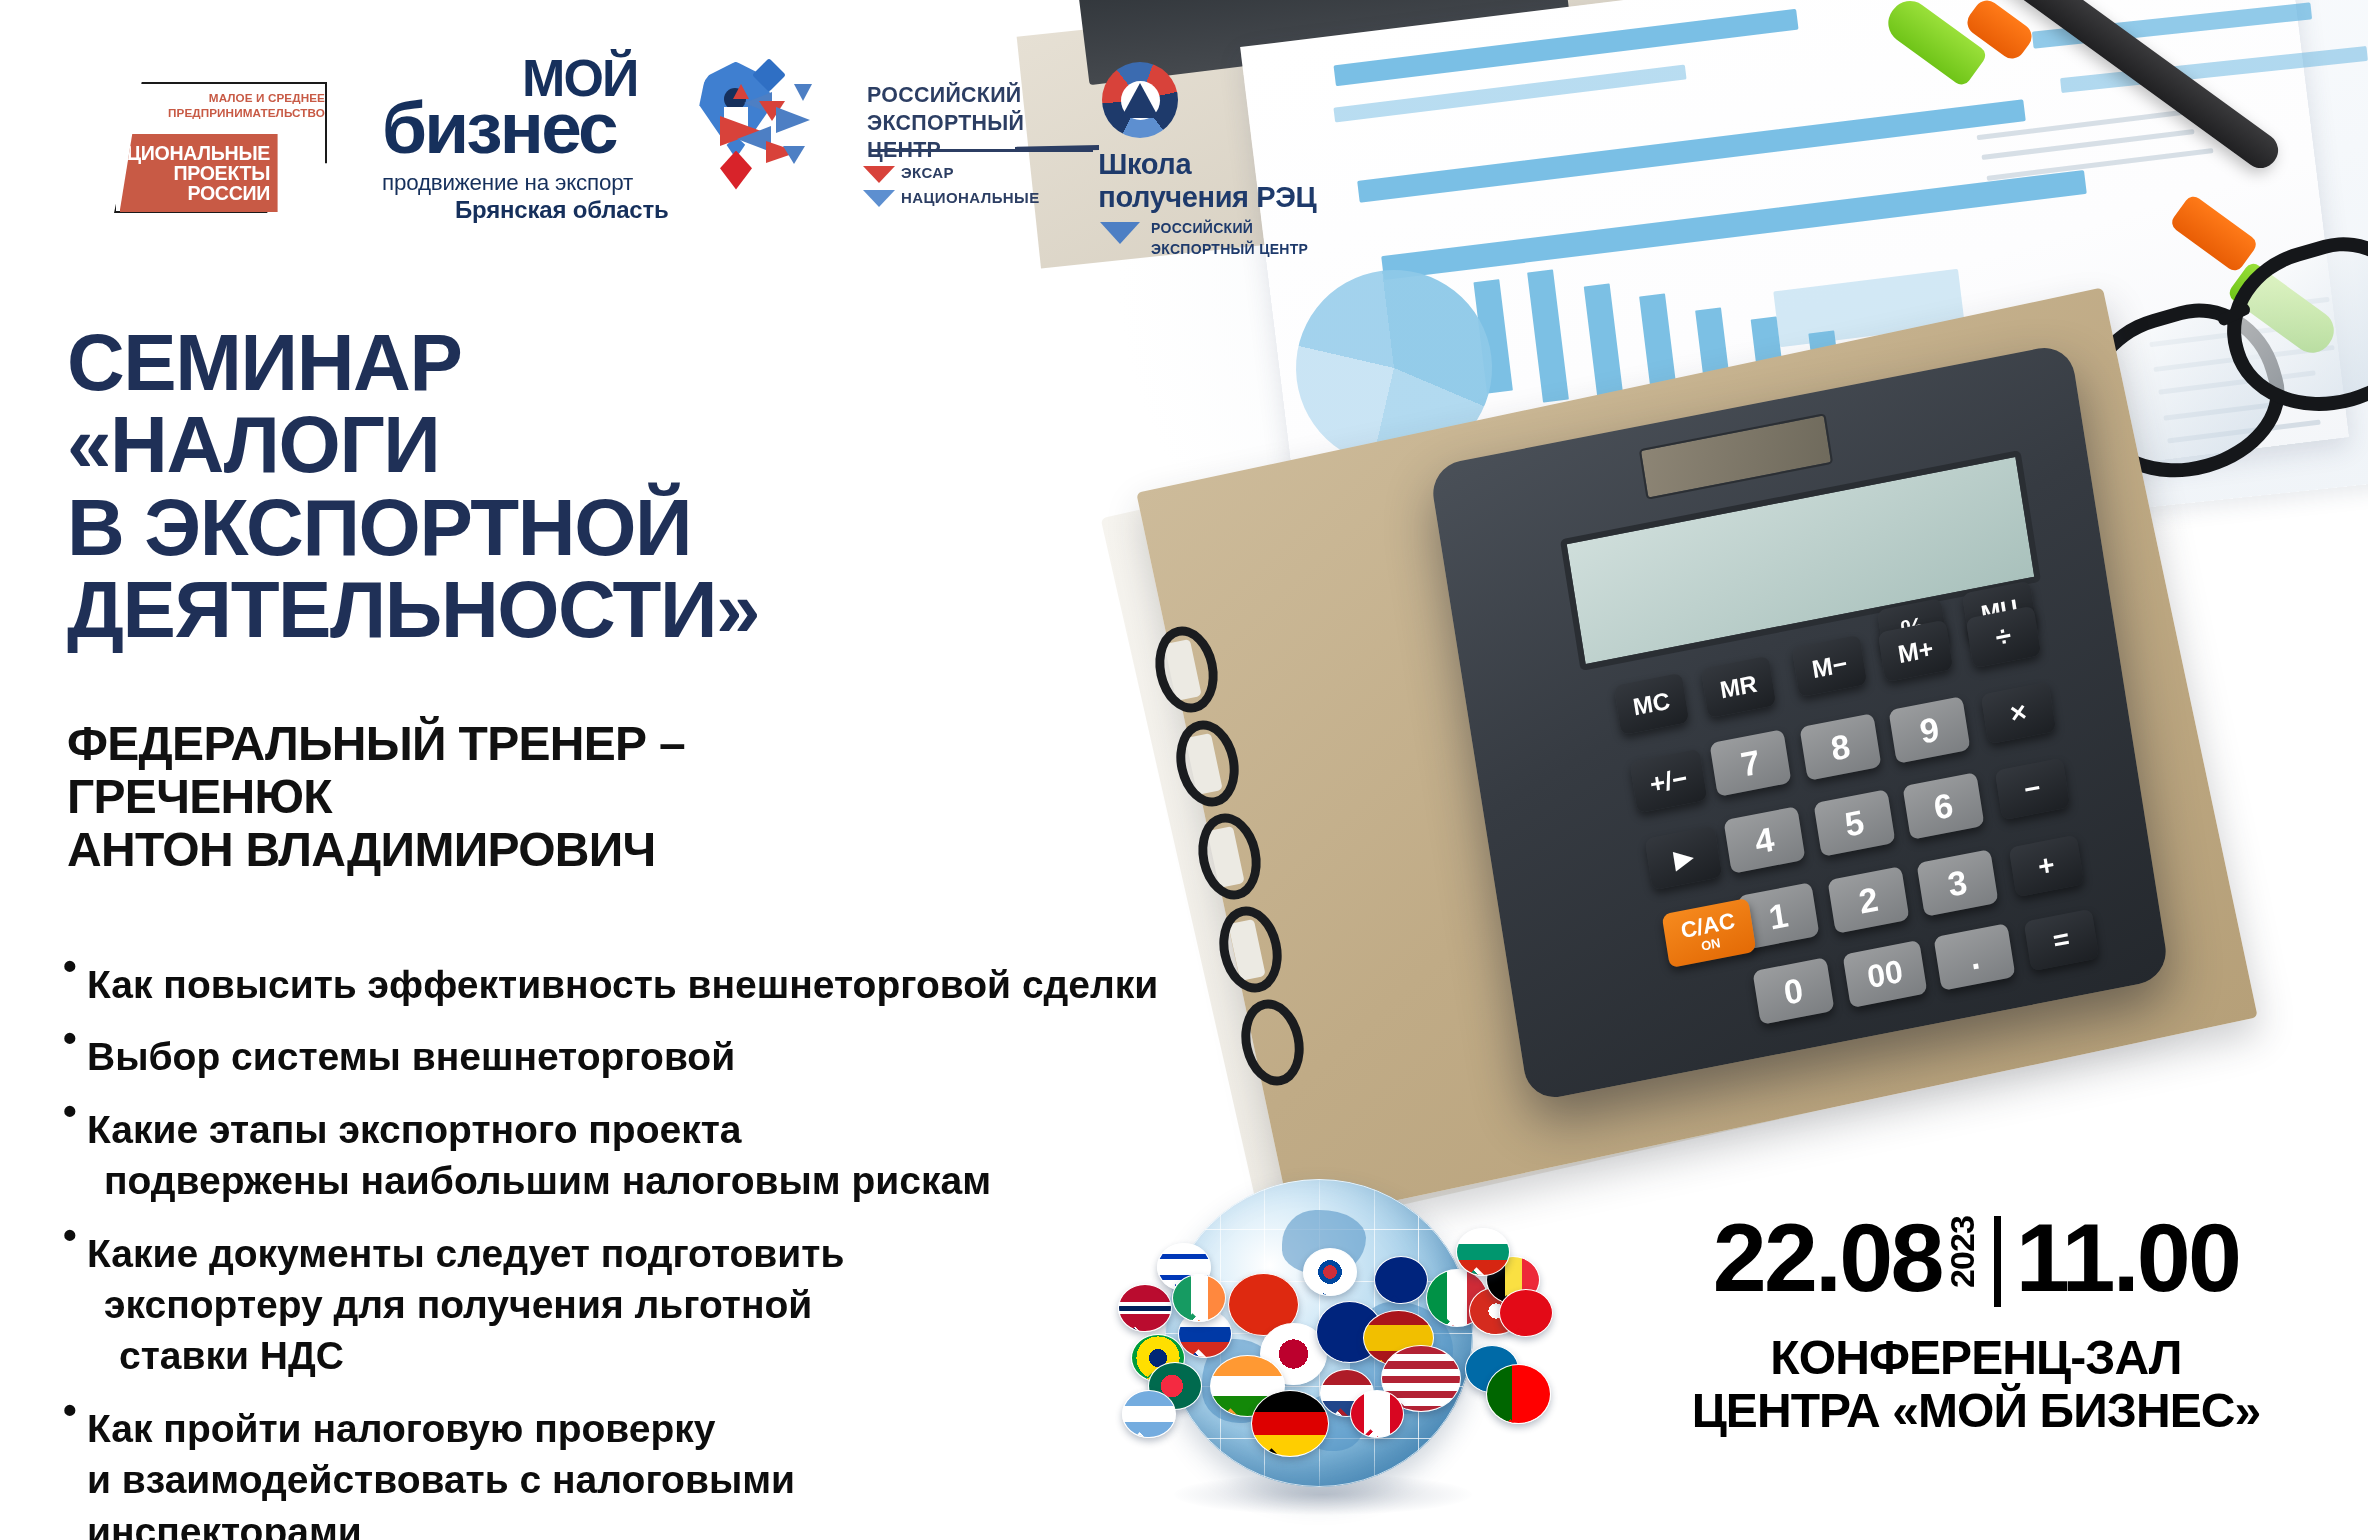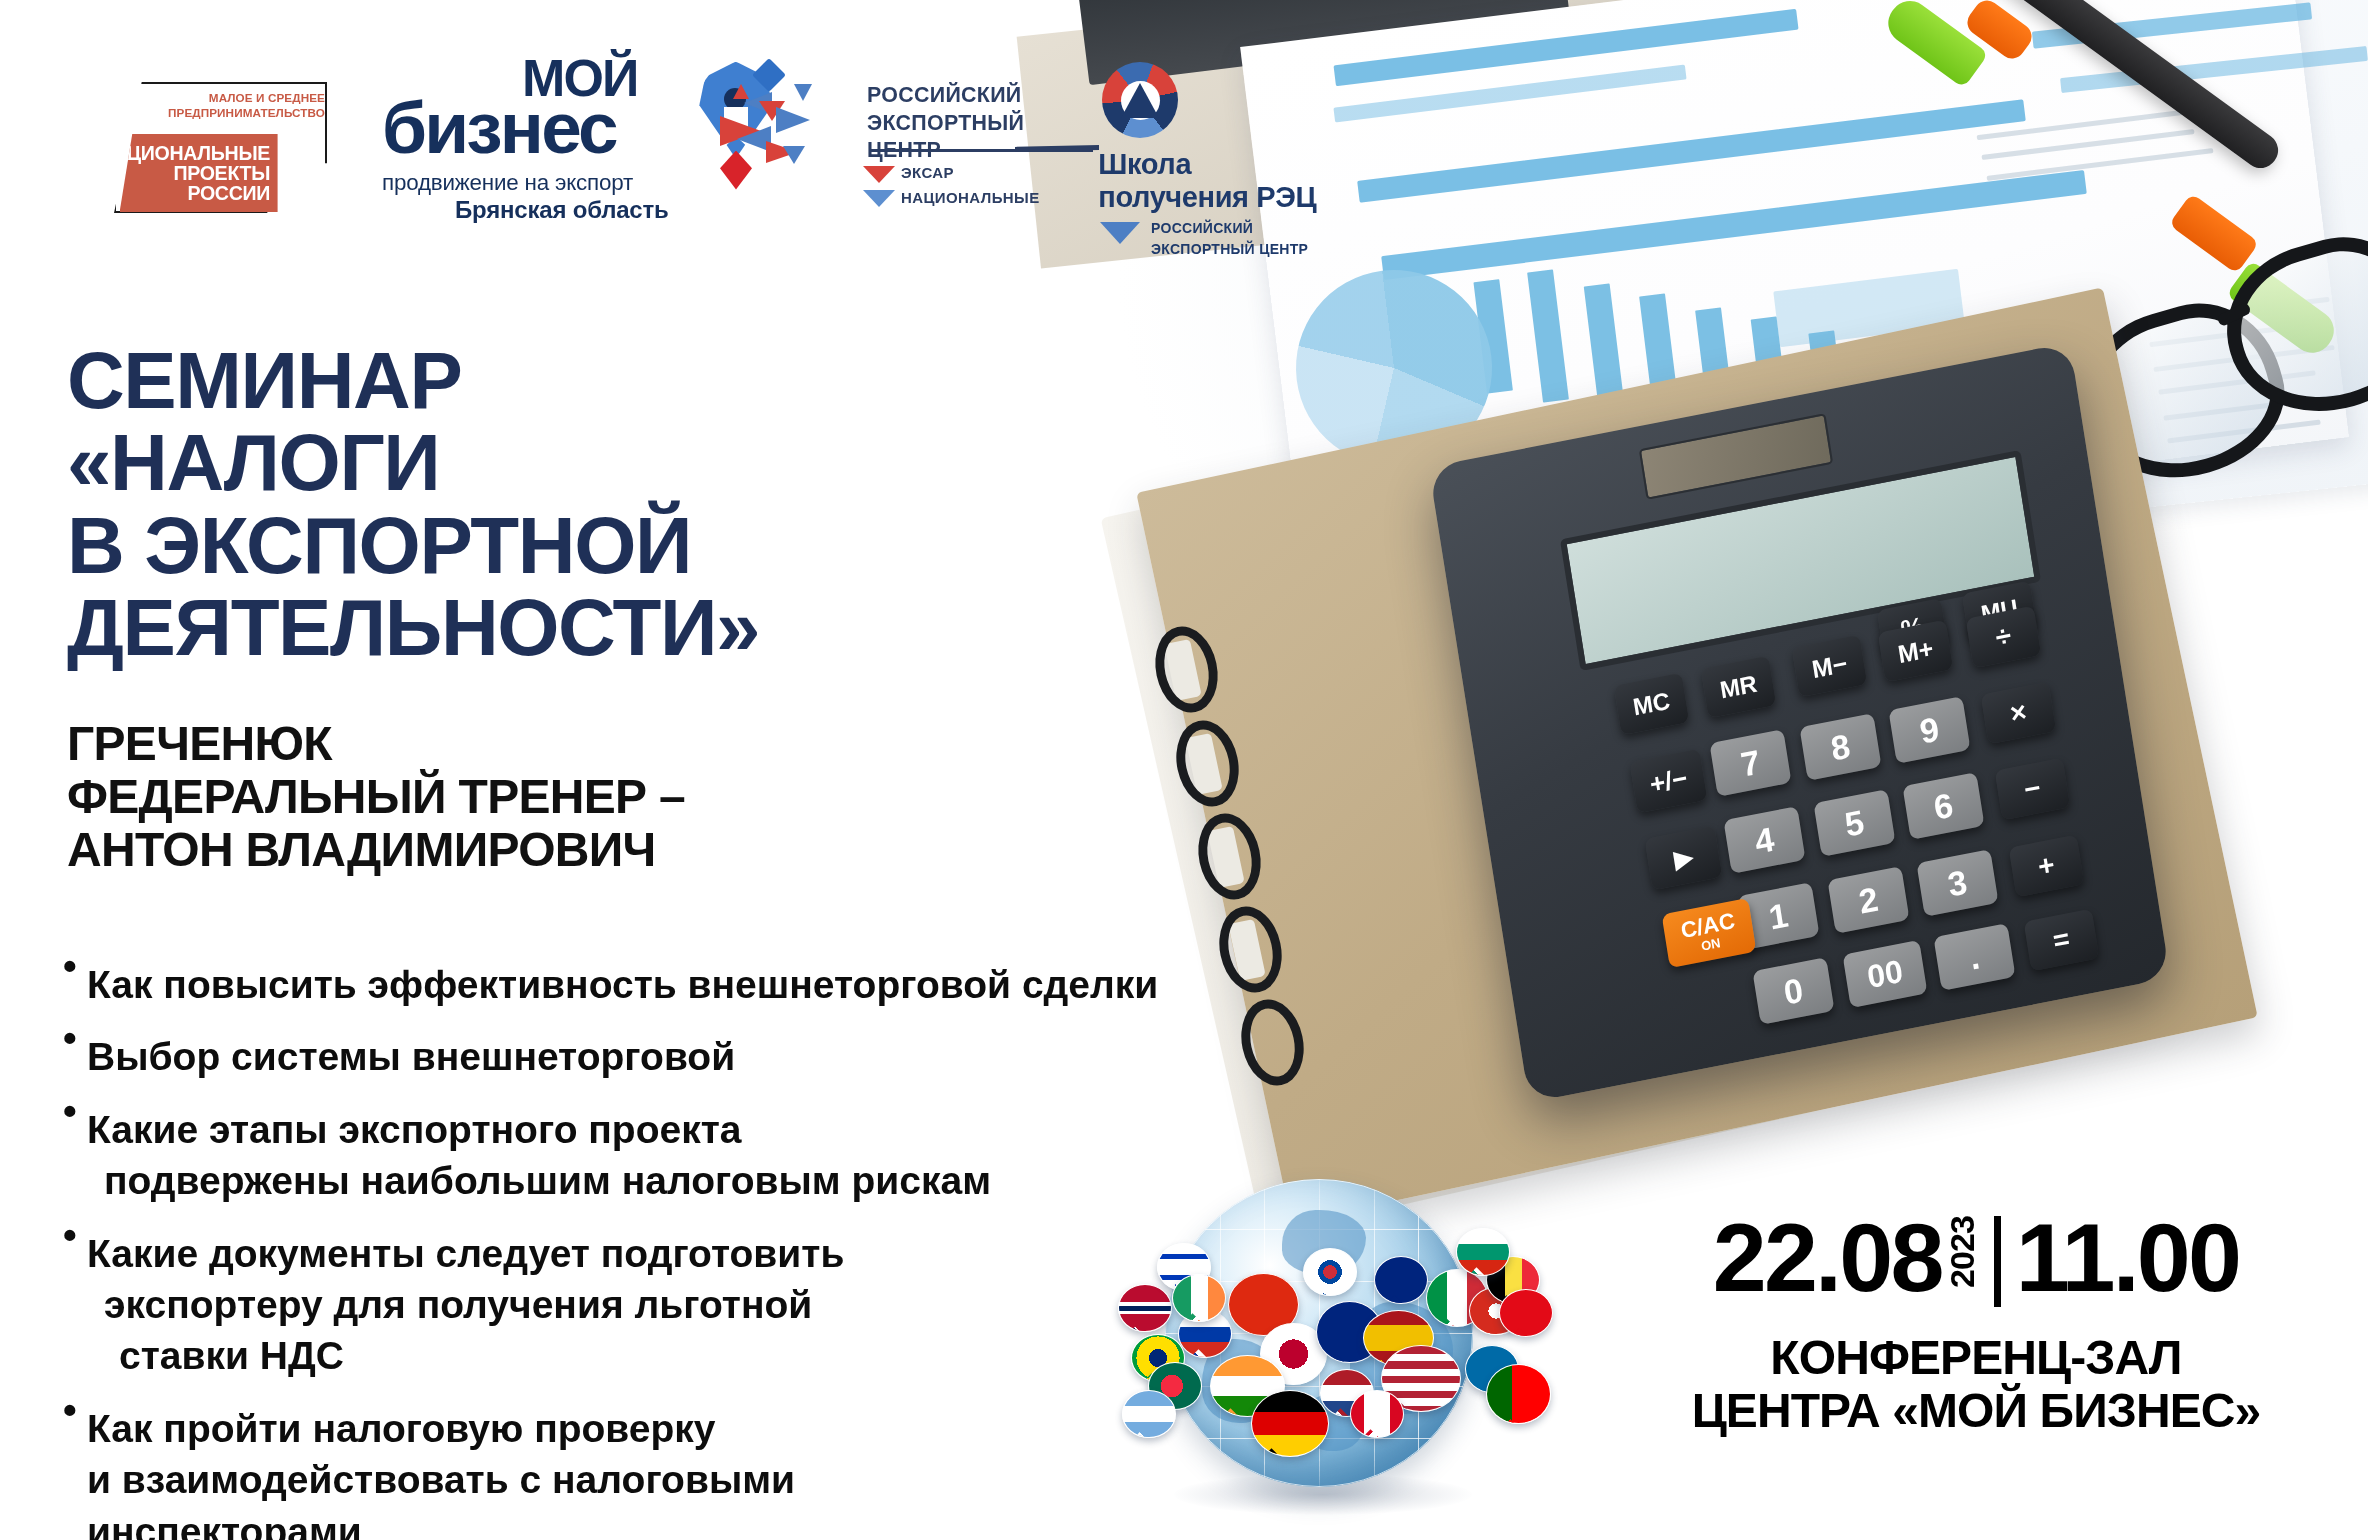--- a/index.html
+++ b/index.html
@@ -211,21 +211,21 @@
     background:#fff;}
   .se-globe-in{position:absolute;left:28px;top:20.5px;width:0;height:0;border-left:19.6px solid transparent;border-right:19.6px solid transparent;border-bottom:35px solid #1e3a6b;}
   .se-t1{position:absolute;left:9.3px;top:86px;color:#1e3a6b;font-size:29px;font-weight:700;letter-spacing:-0.4px;}
   .se-t2{position:absolute;left:9.3px;top:119px;color:#1e3a6b;font-size:29px;font-weight:700;letter-spacing:-0.4px;}
   .se-arrow{position:absolute;left:11.2px;top:160px;width:0;height:0;border-left:20.5px solid transparent;border-right:20.5px solid transparent;border-top:22.4px solid #4d7fc4;}
   .se-s1{position:absolute;left:62px;top:158px;color:#1e3a6b;font-size:14px;font-weight:700;letter-spacing:0.3px;}
   .se-s2{position:absolute;left:62px;top:179px;color:#1e3a6b;font-size:14px;font-weight:700;letter-spacing:0.3px;}
 
   
   .title{
-    position:absolute;left:67px;top:340px;
+    position:absolute;left:67px;top:322px;
     color:#1f3057;font-weight:900;
     font-size:80px;line-height:1.03;letter-spacing:-1.4px;
   }
   .title div{white-space:nowrap;}
 
   .trainer{
     position:absolute;left:67px;top:718px;
     color:#111;font-weight:900;font-size:48px;line-height:1.1;letter-spacing:-0.7px;
   }
   .trainer div{white-space:nowrap;}
@@ -449,22 +449,22 @@
   </div>
 
   <div class="title">
     <div>СЕМИНАР</div>
     <div>«НАЛОГИ</div>
     <div>В ЭКСПОРТНОЙ</div>
     <div>ДЕЯТЕЛЬНОСТИ»</div>
   </div>
 
   <div class="trainer">
+    <div>ФЕДЕРАЛЬНЫЙ ТРЕНЕР –</div>
     <div>ГРЕЧЕНЮК</div>
-    <div>ФЕДЕРАЛЬНЫЙ ТРЕНЕР –</div>
     <div>АНТОН ВЛАДИМИРОВИЧ</div>
   </div>
 
   <div class="bullets">
 
     <div class="bullet">
       <span class="dot">•</span>
       <span class="txt">
         <span>Как повысить эффективность внешнеторговой сделки</span>
       </span>

